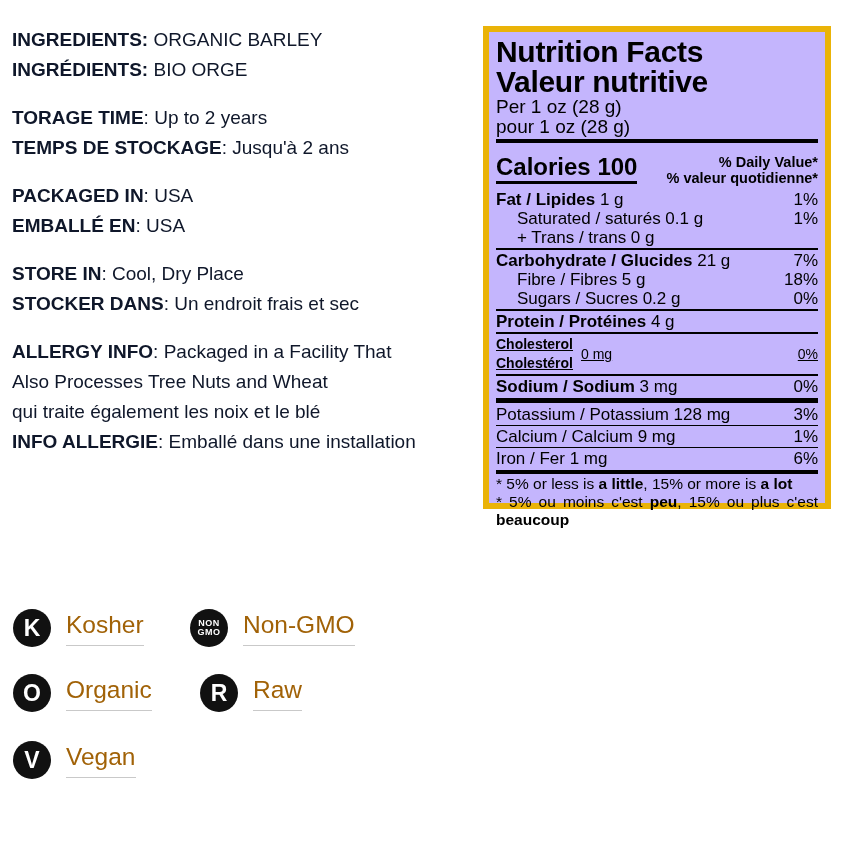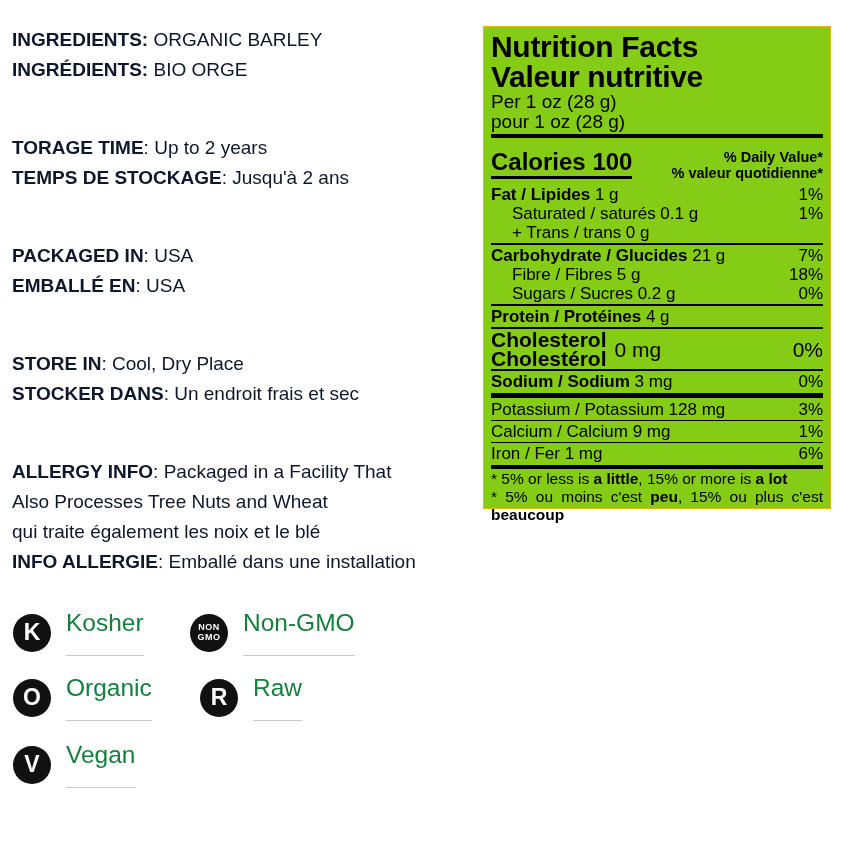--- a/index.html
+++ b/index.html
@@ -6,65 +6,65 @@
   .canvas{
     position:relative;width:850px;height:847px;background:#ffffff;overflow:hidden;
     font-family:"Liberation Sans",sans-serif;color:#000;
   }
   
   .info{
     position:absolute;left:12px;top:25px;width:465px;
     font-size:19px;line-height:30px;color:#0f172a;
   }
   .info .line{white-space:nowrap;}
-  .info .line.gap{margin-top:48px;}
+  .info .line.gap{margin-top:18px;}
   .info b{font-weight:700;}
   
   .nfp{
     position:absolute;left:483px;top:26px;width:348px;height:483px;
-    box-sizing:border-box;border:1px solid #eab308;background:#84cc16;
+    box-sizing:border-box;border:6px solid #eab308;background:#c4b5fd;
     padding:5px 7px 0 7px;
   }
   .nfp .title{font-size:30px;line-height:30px;font-weight:700;letter-spacing:-0.3px;}
   .nfp .serving{font-size:19px;line-height:20px;}
   .nfp .bigbar{height:4px;background:#000;margin-top:2px;}
   .cals{display:flex;align-items:flex-start;margin-top:11px;min-height:36px;}
   .cals .cal{
     font-size:24px;line-height:26px;font-weight:700;
     border-bottom:3px solid #000;padding-bottom:1px;align-self:flex-start;
   }
   .cals .dvh{margin-left:auto;text-align:right;font-size:14.5px;line-height:15.5px;font-weight:700;margin-top:1px;}
   .row{display:flex;font-size:17px;line-height:19px;}
   .row .nm{flex:1;white-space:nowrap;}
   .row .nm b{font-weight:700;}
   .row .dv{margin-left:auto;text-align:right;}
   .row.ind .nm{padding-left:21px;}
   .s2{border-top:2px solid #000;margin:1px 0;}
   .bar5{height:5px;background:#000;margin:2px 0;}
   .bar4{height:4px;background:#000;margin:2px 0 1px 0;}
   .s1{border-top:1.5px solid #000;margin:1px 0;}
-  .chol{display:flex;font-size:21px;line-height:19px;align-items:center;}
+  .chol{display:flex;font-size:14px;line-height:19px;align-items:center;text-decoration:underline;}
   .chol .stack{font-weight:700;}
   .chol .amt{margin-left:8px;text-align:center;}
   .chol .dv{margin-left:auto;}
   .fnote{font-size:15.5px;line-height:18px;}
   .fnote .jline{text-align:justify;text-align-last:justify;}
   .fnote b{font-weight:700;}
   
   .badge{position:absolute;display:flex;align-items:center;}
   .badge .circle{
     width:38px;height:38px;border-radius:50%;background:#111;color:#fff;
     display:flex;flex-direction:column;align-items:center;justify-content:center;
     font-weight:700;flex:0 0 auto;
   }
   .badge .circle .letter{font-size:23px;line-height:23px;}
   .badge .circle .tiny{font-size:9px;line-height:9.5px;letter-spacing:0.5px;}
   .badge .lbl{
-    margin-left:15px;font-size:24.5px;line-height:28px;color:#15803d;
-    border-bottom:1px solid #c9c9c9;padding-bottom:18px;
+    margin-left:15px;font-size:24.5px;line-height:28px;color:#a16207;
+    border-bottom:1px solid #c9c9c9;padding-bottom:6px;
   }
   .b-kosher{left:13px;top:609px;}
   .b-nongmo{left:190px;top:609px;}
   .b-organic{left:13px;top:674px;}
   .b-raw{left:200px;top:674px;}
   .b-vegan{left:13px;top:741px;}
 </style>
 </head>
 <body>
 

